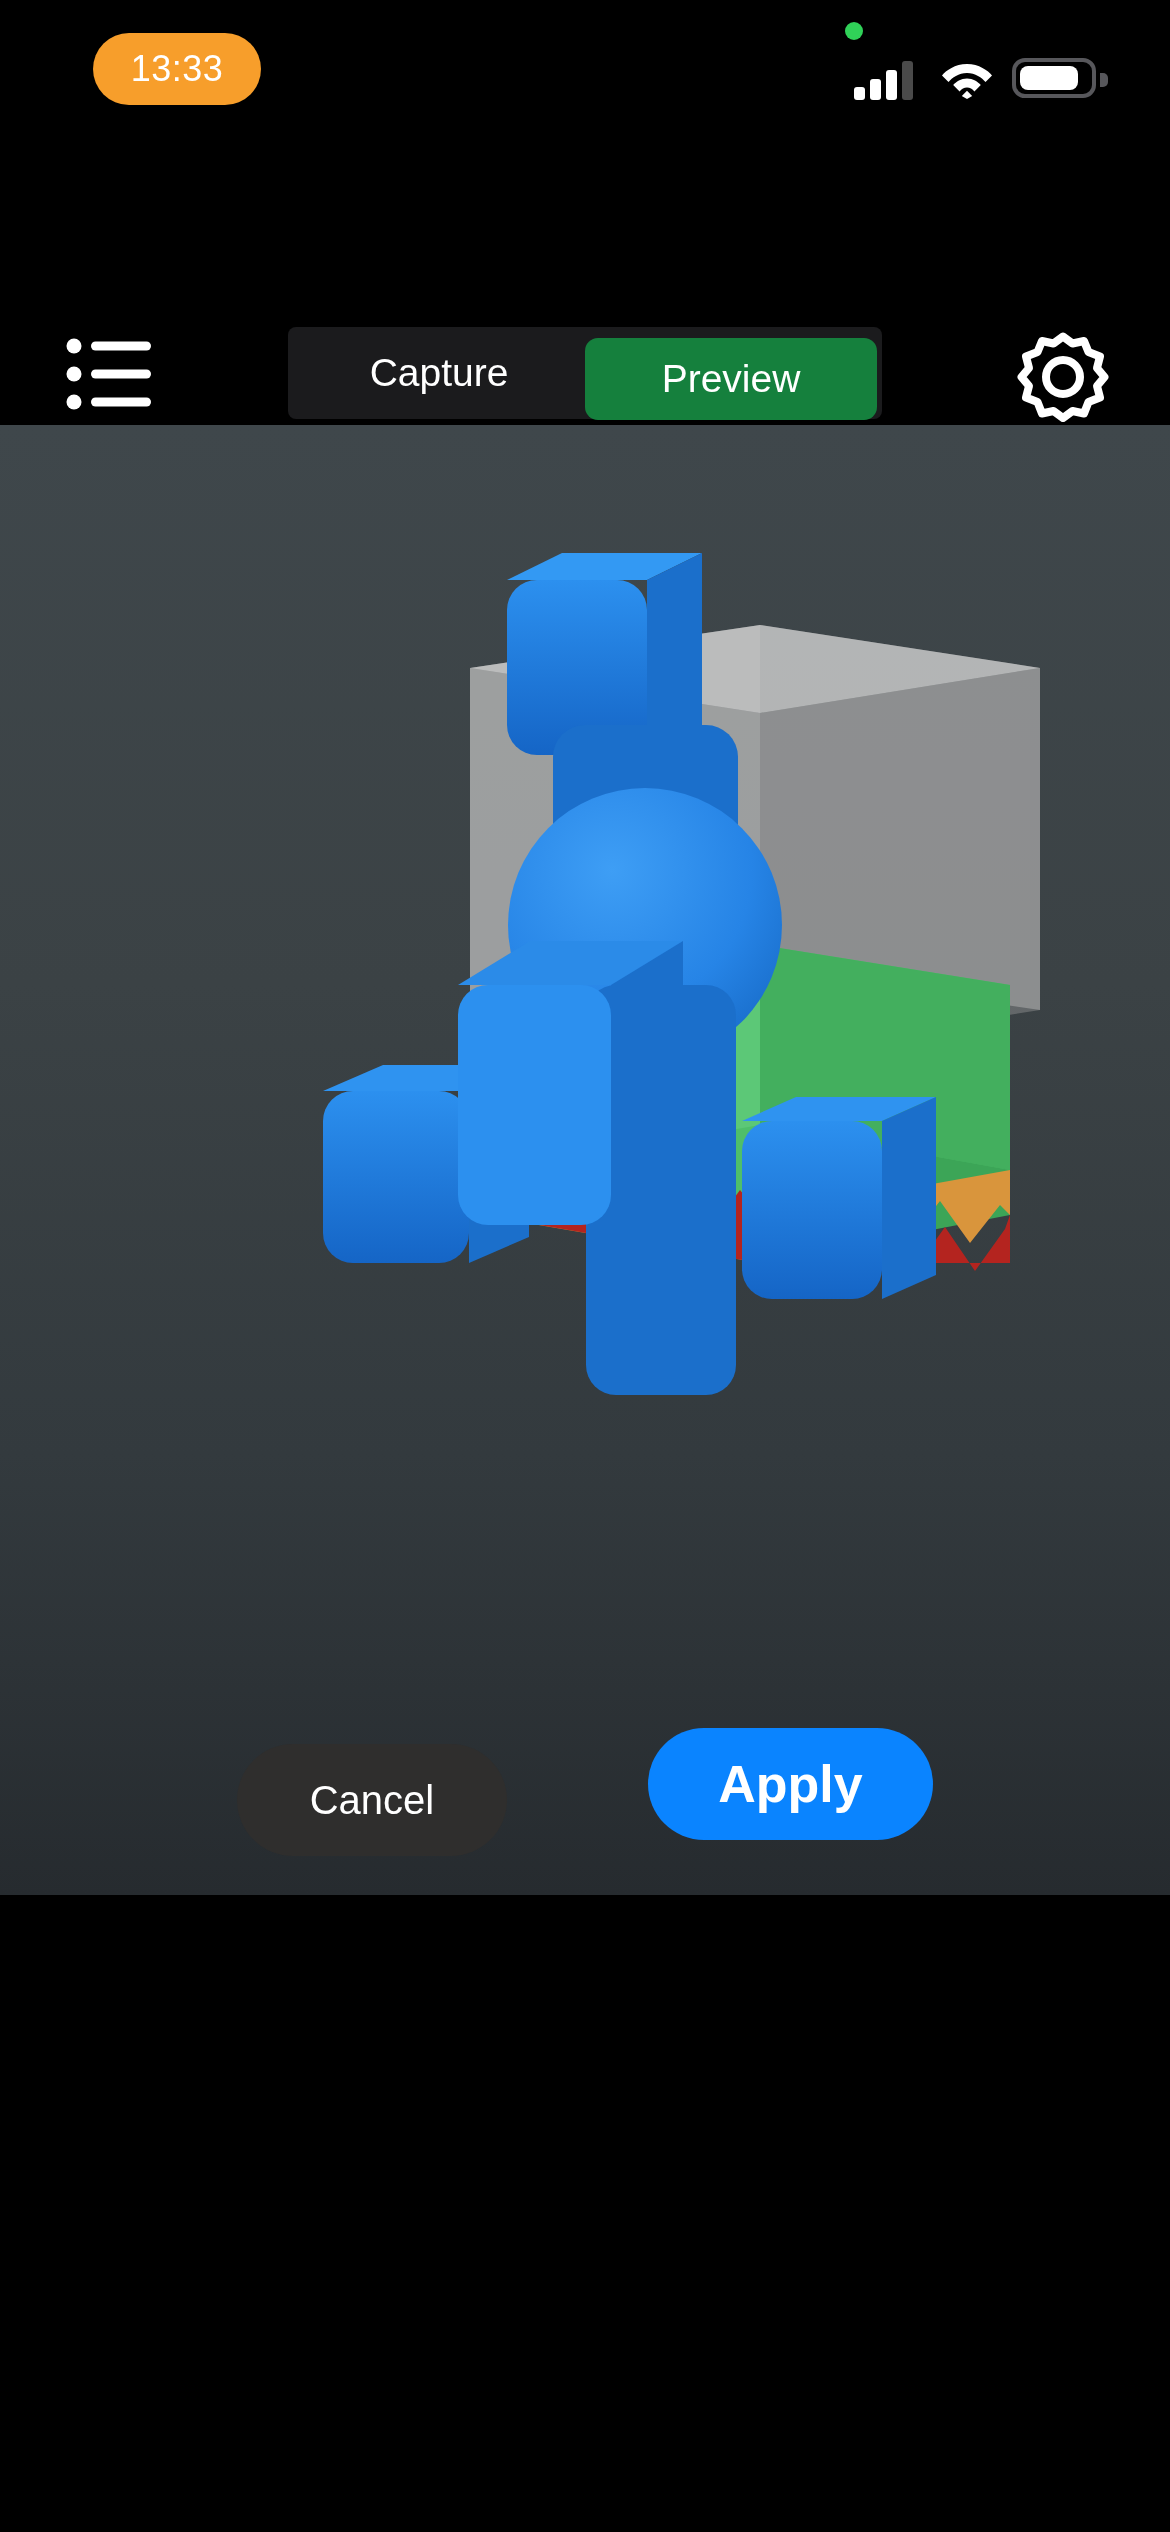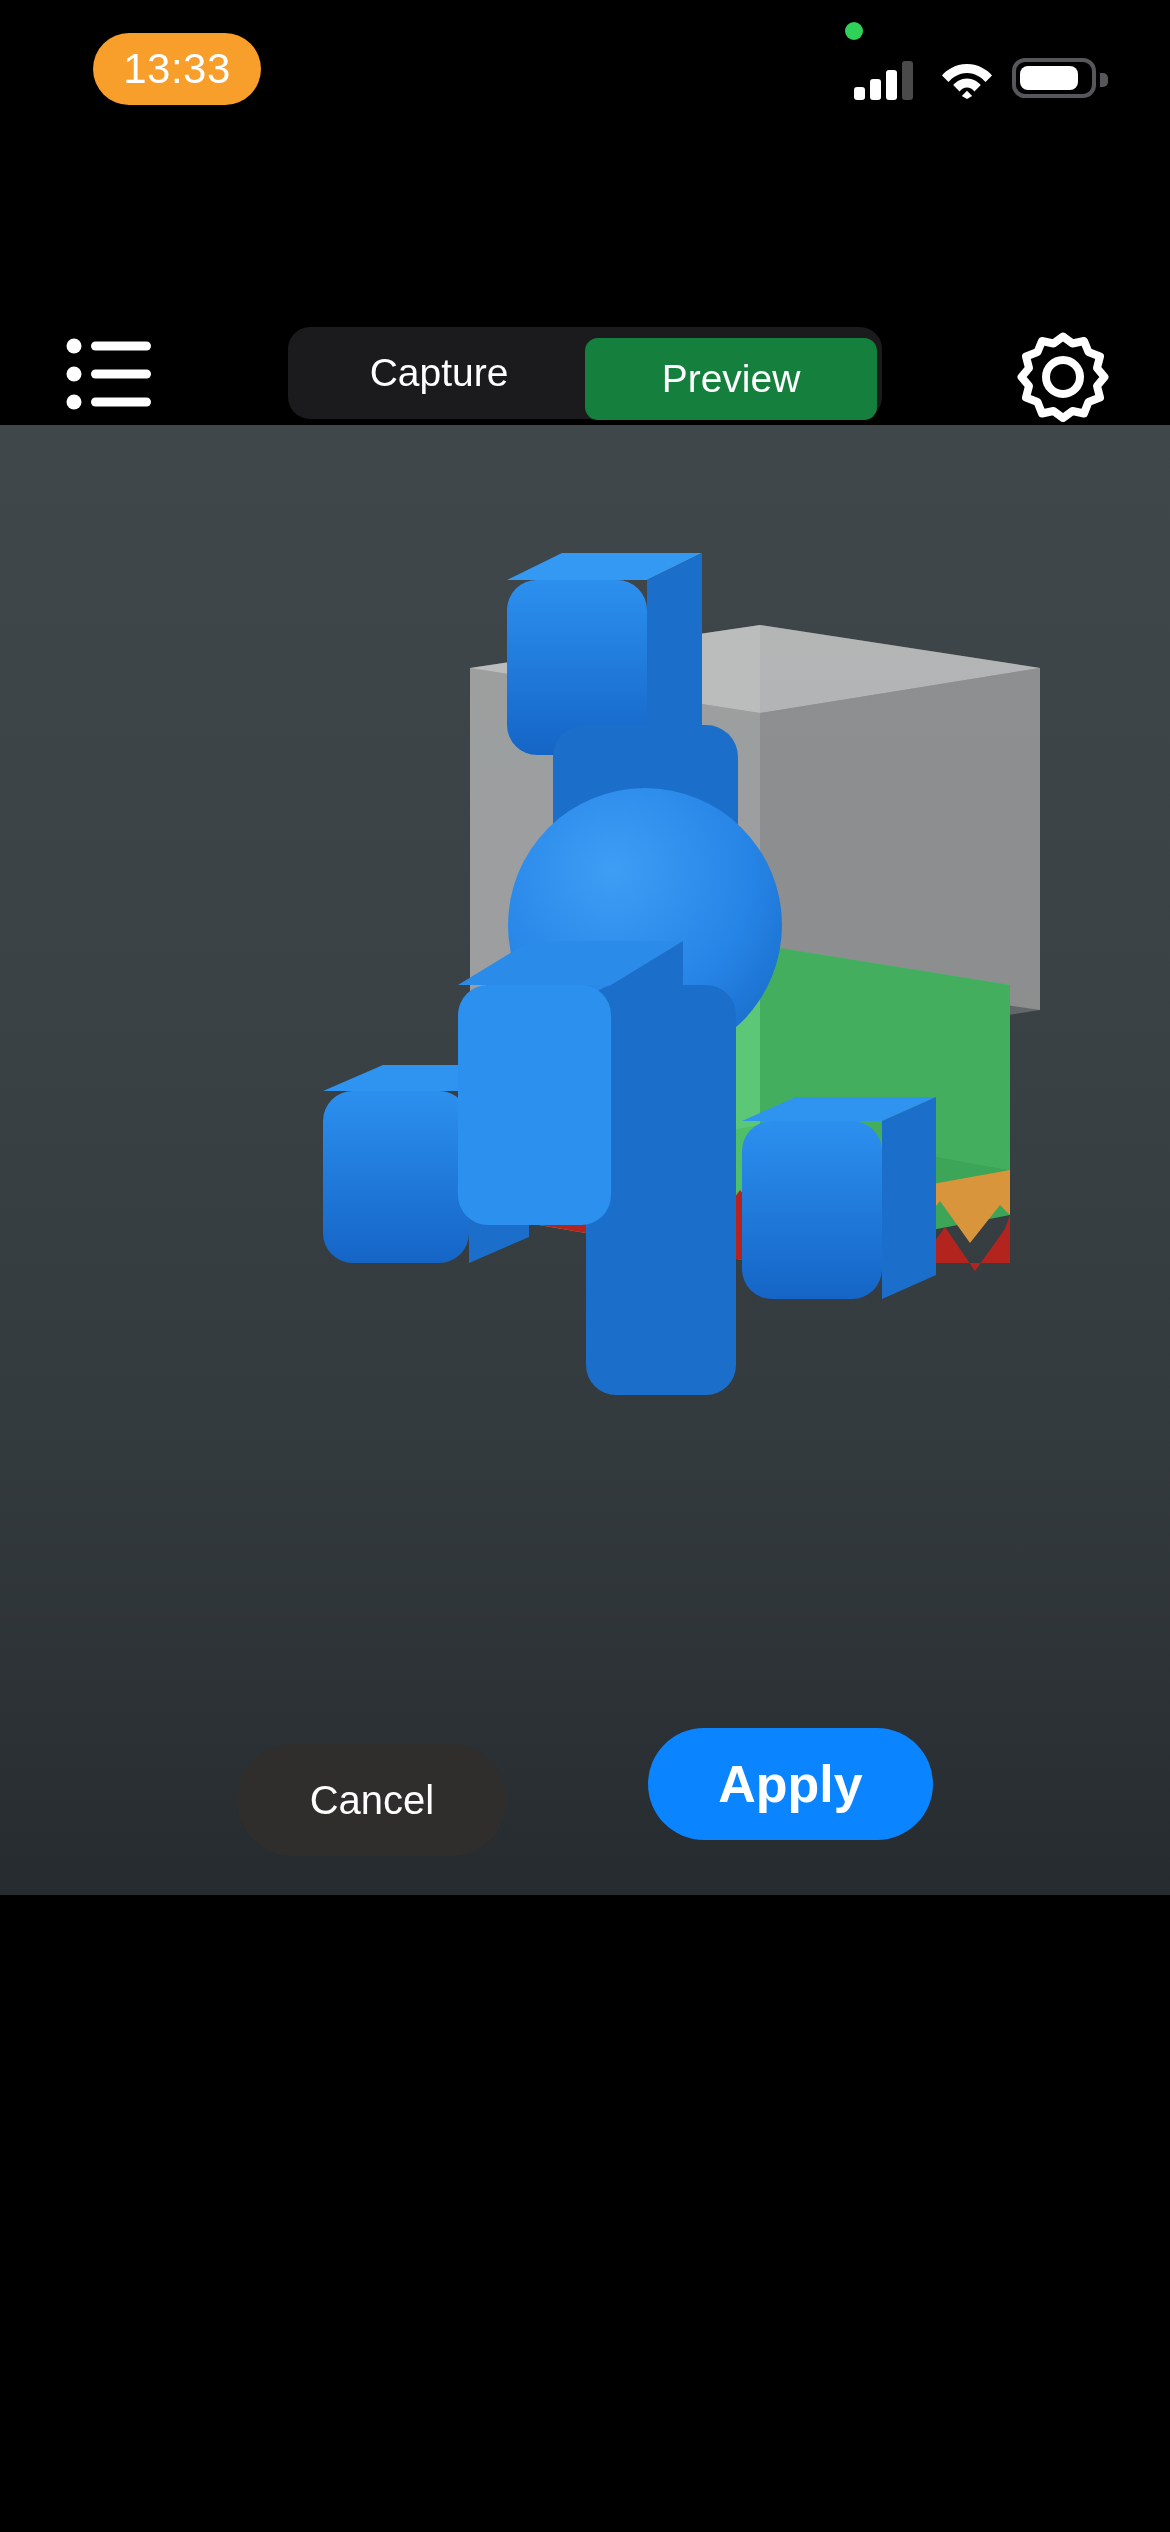--- a/index.html
+++ b/index.html
@@ -29,21 +29,21 @@
     left: 93px; top: 33px;
     width: 168px; height: 72px;
     background: #F79E2B;
     border-radius: 36px;
     display: flex;
     align-items: center;
     justify-content: center;
   }
   #time-pill .t {
     color: #FFFFFF;
-    font-size: 42px;
+    font-size: 36px;
     letter-spacing: 0.5px;
     font-weight: 400;
   }
   #privacy-dot {
     position: absolute;
     left: 845px; top: 22px;
     width: 18px; height: 18px;
     border-radius: 50%;
     background: #30D158;
   }
@@ -113,21 +113,21 @@
     left: 1008px; top: 190px;
     width: 110px; height: 110px;
     cursor: pointer;
   }
 
   #segmented {
     position: absolute;
     left: 288px; top: 197px;
     width: 594px; height: 92px;
     background: #1b1b1d;
-    border-radius: 22px;
+    border-radius: 8px;
     display: flex;
     align-items: center;
     padding: 5px;
     box-sizing: border-box;
     gap: 0;
   }
   .seg {
     flex: 1 1 0;
     height: 82px;
     border-radius: 13px;

